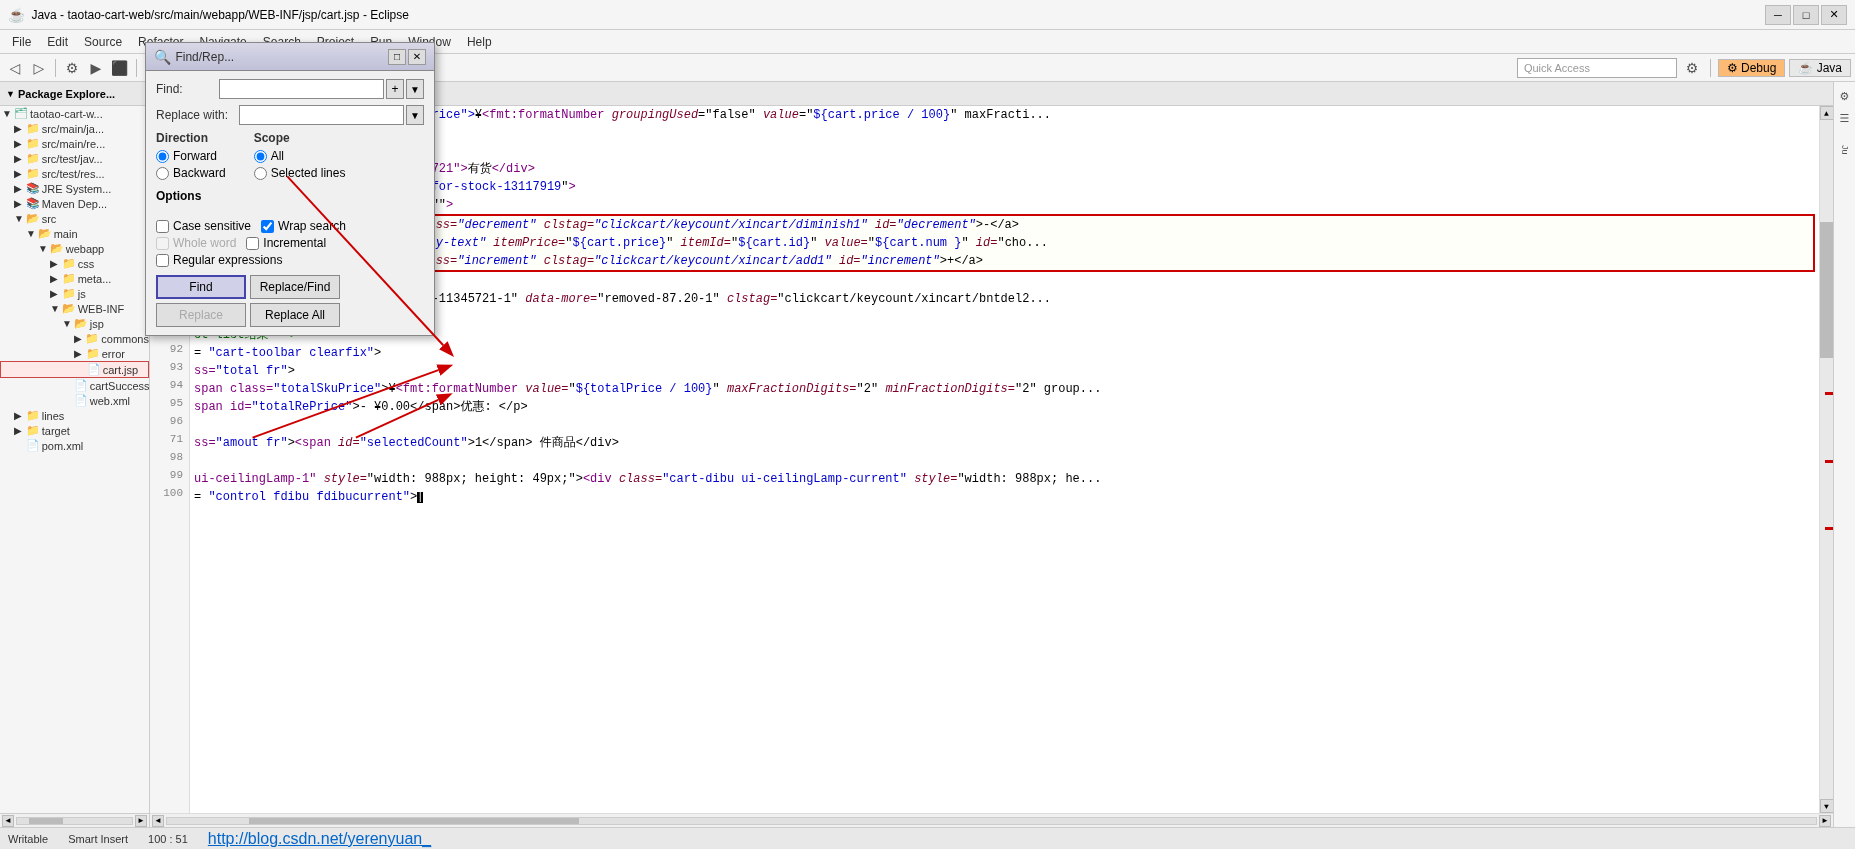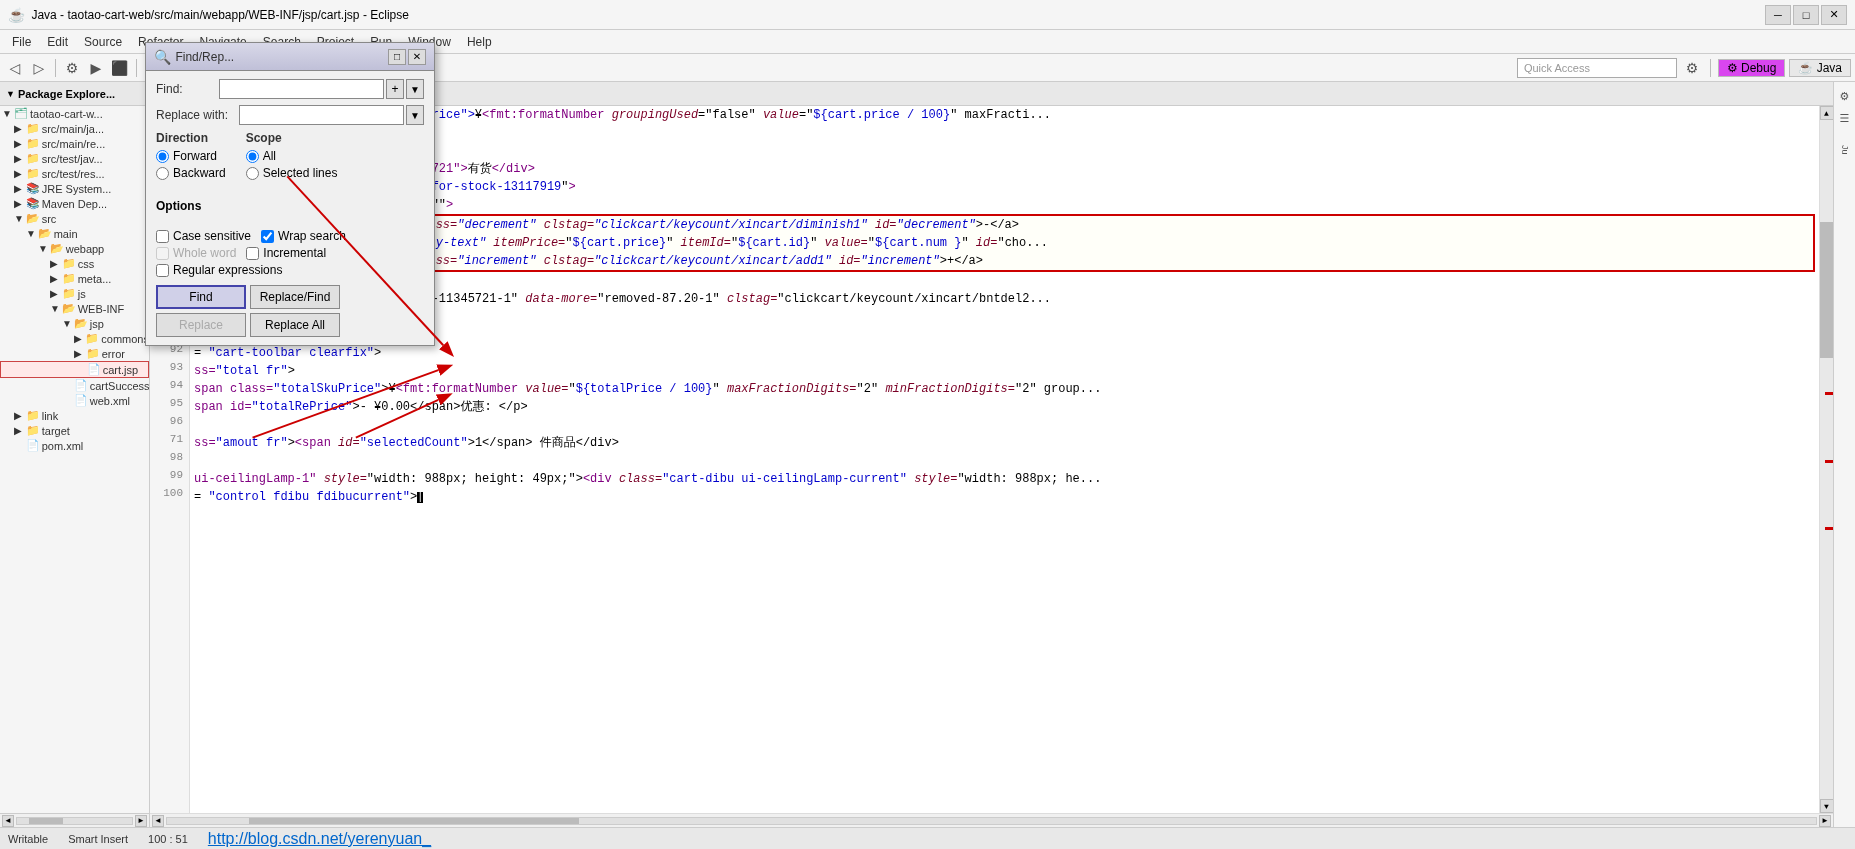--- a/index.html
+++ b/index.html
@@ -38,21 +38,21 @@
       align-items: center;
       height: 28px;
       padding: 0 4px;
       justify-content: space-between;
     }
     .toolbar-left { display: flex; align-items: center; gap: 2px; }
     .toolbar-right { display: flex; align-items: center; gap: 4px; }
     .toolbar-btn { width: 22px; height: 22px; background: transparent; border: 1px solid transparent; cursor: pointer; display: flex; align-items: center; justify-content: center; font-size: 14px; color: #555; }
     .quick-access-box { border: 1px solid #aaa; background: white; height: 20px; width: 160px; display: flex; align-items: center; padding: 0 6px; font-size: 11px; color: #999; }
     .toolbar-separator { width: 1px; height: 18px; background: #bbb; margin: 0 3px; }
-    .debug-btn { background: #d946ef; border: 1px solid #bbb; padding: 1px 8px; font-size: 12px; cursor: pointer; }
+    .debug-btn { background: #fdba74; border: 1px solid #bbb; padding: 1px 8px; font-size: 12px; cursor: pointer; }
     .java-btn { background: #e8e8e8; border: 1px solid #bbb; padding: 1px 8px; font-size: 12px; cursor: pointer; }
 
     
     .sidebar {
       width: 150px;
       background: #f5f5f5;
       border-right: 1px solid #ccc;
       overflow: hidden;
       display: flex;
       flex-direction: column;
@@ -206,21 +206,21 @@
     .dialog-controls { display: flex; gap: 2px; }
     .dialog-btn { width: 18px; height: 16px; background: #ddd; border: 1px solid #999; cursor: pointer; display: flex; align-items: center; justify-content: center; font-size: 10px; }
     .dialog-body { padding: 8px 10px; }
     .dialog-field { display: flex; align-items: center; margin-bottom: 6px; }
     .dialog-label { width: 90px; font-size: 12px; color: #333; }
     .dialog-input-row { display: flex; align-items: center; flex: 1; gap: 2px; }
     .dialog-input { border: 1px solid #888; background: white; height: 20px; flex: 1; padding: 0 4px; font-size: 12px; }
     .dialog-plus { width: 18px; height: 20px; background: #e0e0e0; border: 1px solid #888; display: flex; align-items: center; justify-content: center; cursor: pointer; font-size: 12px; }
     .dialog-dropdown { width: 18px; height: 20px; background: #e0e0e0; border: 1px solid #888; display: flex; align-items: center; justify-content: center; cursor: pointer; font-size: 10px; }
     
-    .dialog-section { display: flex; gap: 20px; margin-bottom: 16px; }
+    .dialog-section { display: flex; gap: 28px; margin-bottom: 6px; }
     .dialog-group { }
     .dialog-group-title { font-size: 12px; font-weight: bold; color: #333; margin-bottom: 4px; }
     .dialog-radio { display: flex; align-items: center; gap: 4px; margin-bottom: 3px; font-size: 12px; cursor: pointer; }
     .dialog-radio input { margin: 0; }
     
     .dialog-options { margin-bottom: 8px; }
     .dialog-options-title { font-size: 12px; font-weight: bold; margin-bottom: 16px; }
     .dialog-checkbox-row { display: flex; gap: 10px; margin-bottom: 3px; }
     .dialog-checkbox { display: flex; align-items: center; gap: 4px; font-size: 12px; cursor: pointer; }
     .dialog-checkbox input { margin: 0; }
@@ -434,21 +434,21 @@
         <span>cartSuccess.jsp</span>
       </div>
       <div class="tree-item" style="padding-left:62px;">
         <span class="tree-arrow"> </span>
         <span style="font-size:11px; margin-right:2px;">📄</span>
         <span>web.xml</span>
       </div>
       <div class="tree-item" style="padding-left:14px;">
         <span class="tree-arrow">▶</span>
         <span style="font-size:11px; margin-right:2px;">📁</span>
-        <span>link</span>
+        <span>lines</span>
       </div>
       <div class="tree-item" style="padding-left:14px;">
         <span class="tree-arrow">▶</span>
         <span style="font-size:11px; margin-right:2px;">📁</span>
         <span>target</span>
       </div>
       <div class="tree-item" style="padding-left:14px;">
         <span class="tree-arrow"> </span>
         <span style="font-size:11px; margin-right:2px;">📄</span>
         <span>pom.xml</span>

